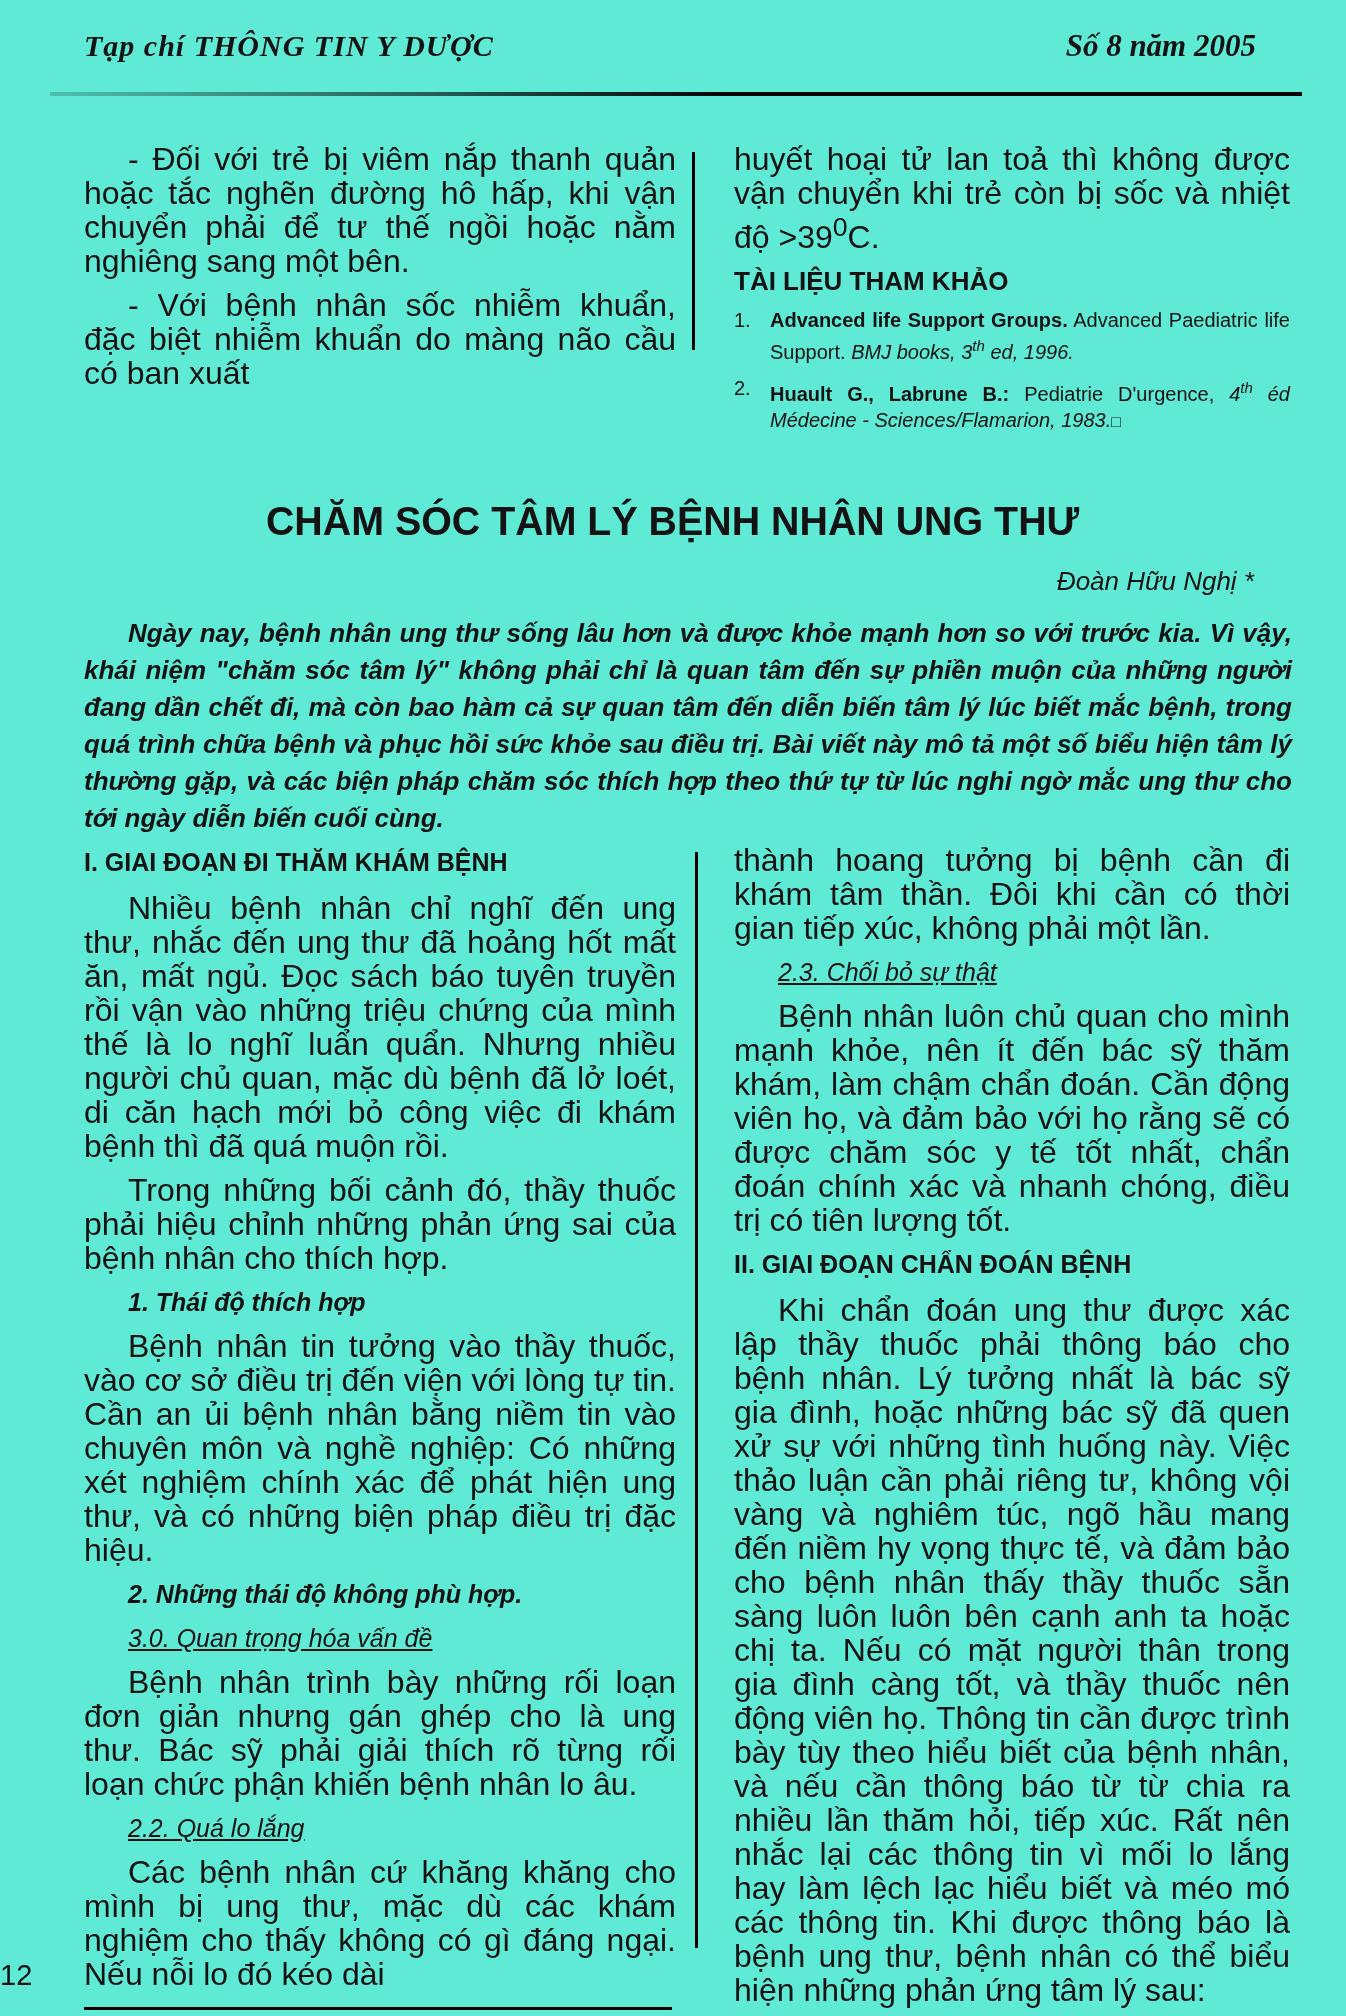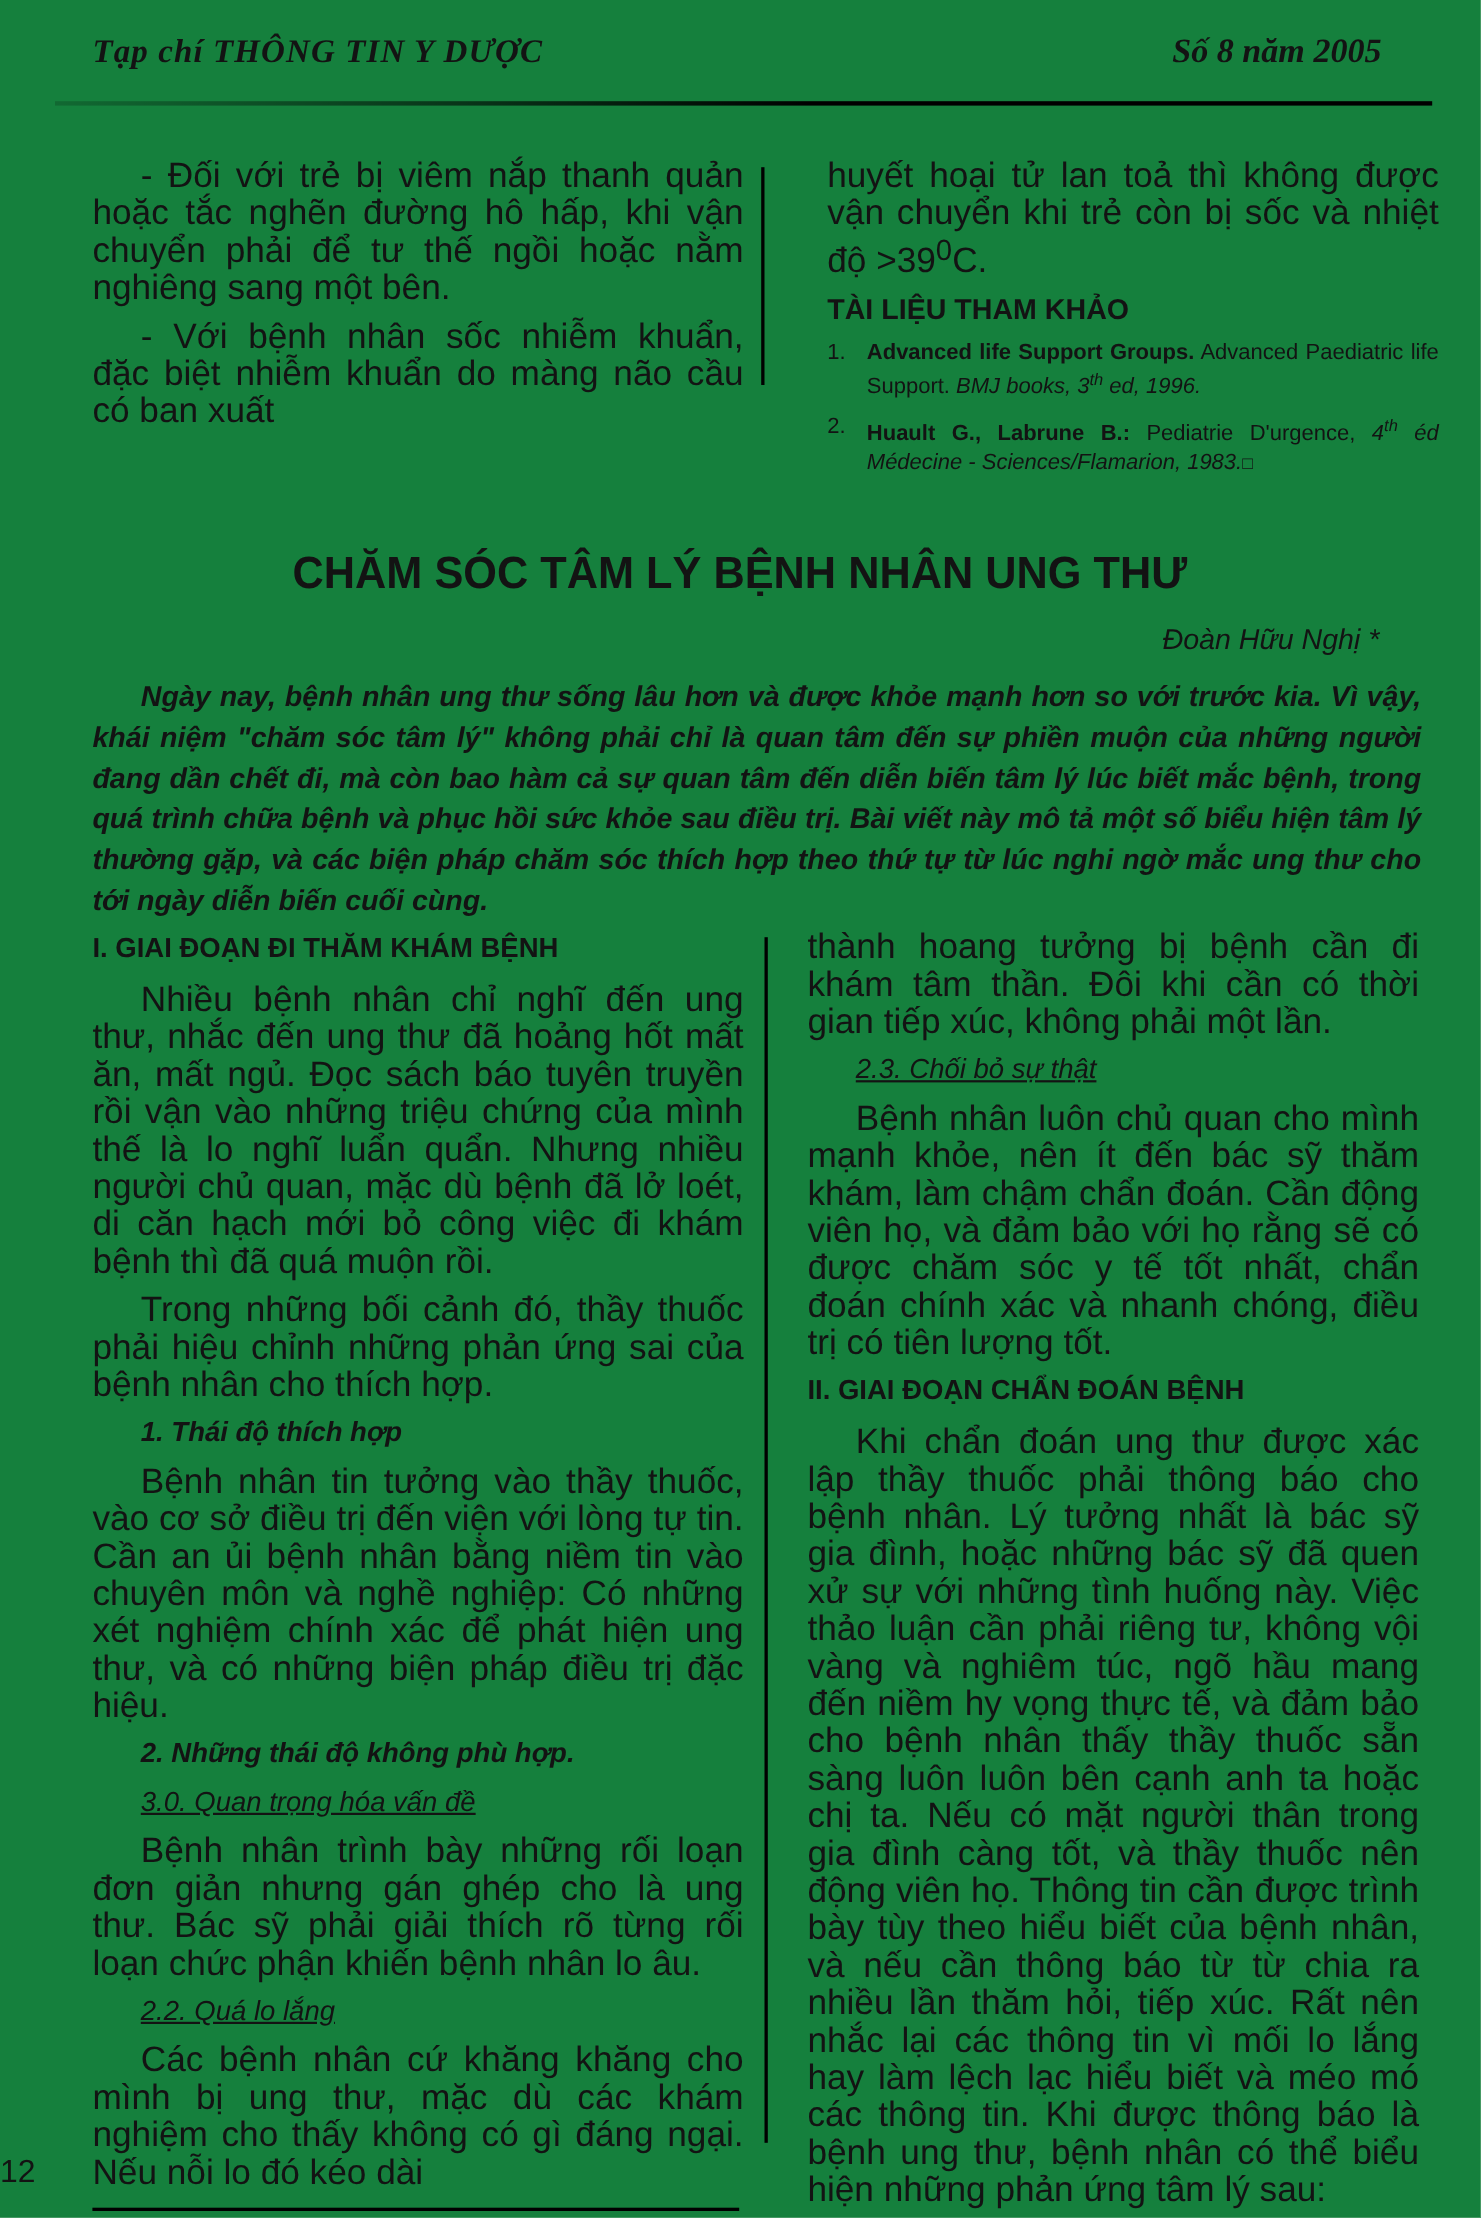--- a/index.html
+++ b/index.html
@@ -1,21 +1,21 @@
 <!DOCTYPE html>
 <html lang="vi"><head>
 <meta charset="utf-8">
 <style>
   html,body { margin:0; padding:0; }
   body { background:#e8e8e4; }
   .page {
     position:relative;
     width:1346px; height:2016px;
     margin:0 auto;
-    background:#15803d;
+    background:#5eead4;
     color:#131313;
     font-family:"Liberation Sans", sans-serif;
     overflow:hidden;
   }
   
   .header {
     position:absolute; top:28px; left:84px; right:90px;
     display:flex; justify-content:space-between; align-items:baseline;
     font-family:"Liberation Serif", serif;
     font-style:italic; font-weight:bold;
@@ -28,21 +28,21 @@
   }
   
   .para {
     font-size:32px; line-height:34px;
     text-align:justify; margin:0 0 10px 0;
     text-indent:44px;
   }
   .para.no-indent { text-indent:0; }
   
   .top-left  { position:absolute; top:142px; left:84px;  width:592px; }
-  .top-right { position:absolute; top:142px; left:734px; width:556px;margin-left:18px; }
+  .top-right { position:absolute; top:142px; left:734px; width:556px; }
   .top-divider  { position:absolute; left:692px; top:152px; width:3px; height:198px; background:#000; }
   .refs-heading { font-size:26px; font-weight:bold; margin:12px 0 10px 0; }
   .ref-item { display:flex; font-size:20px; line-height:26px; margin-bottom:9px; }
   .ref-num  { width:36px; flex-shrink:0; }
   .ref-body { text-align:justify; }
   .ref-body b { font-weight:bold; }
   .ref-body i { font-style:italic; }
   .ref-body sup { font-size:15px; }
   .end-mark { font-size:16px; }
   

